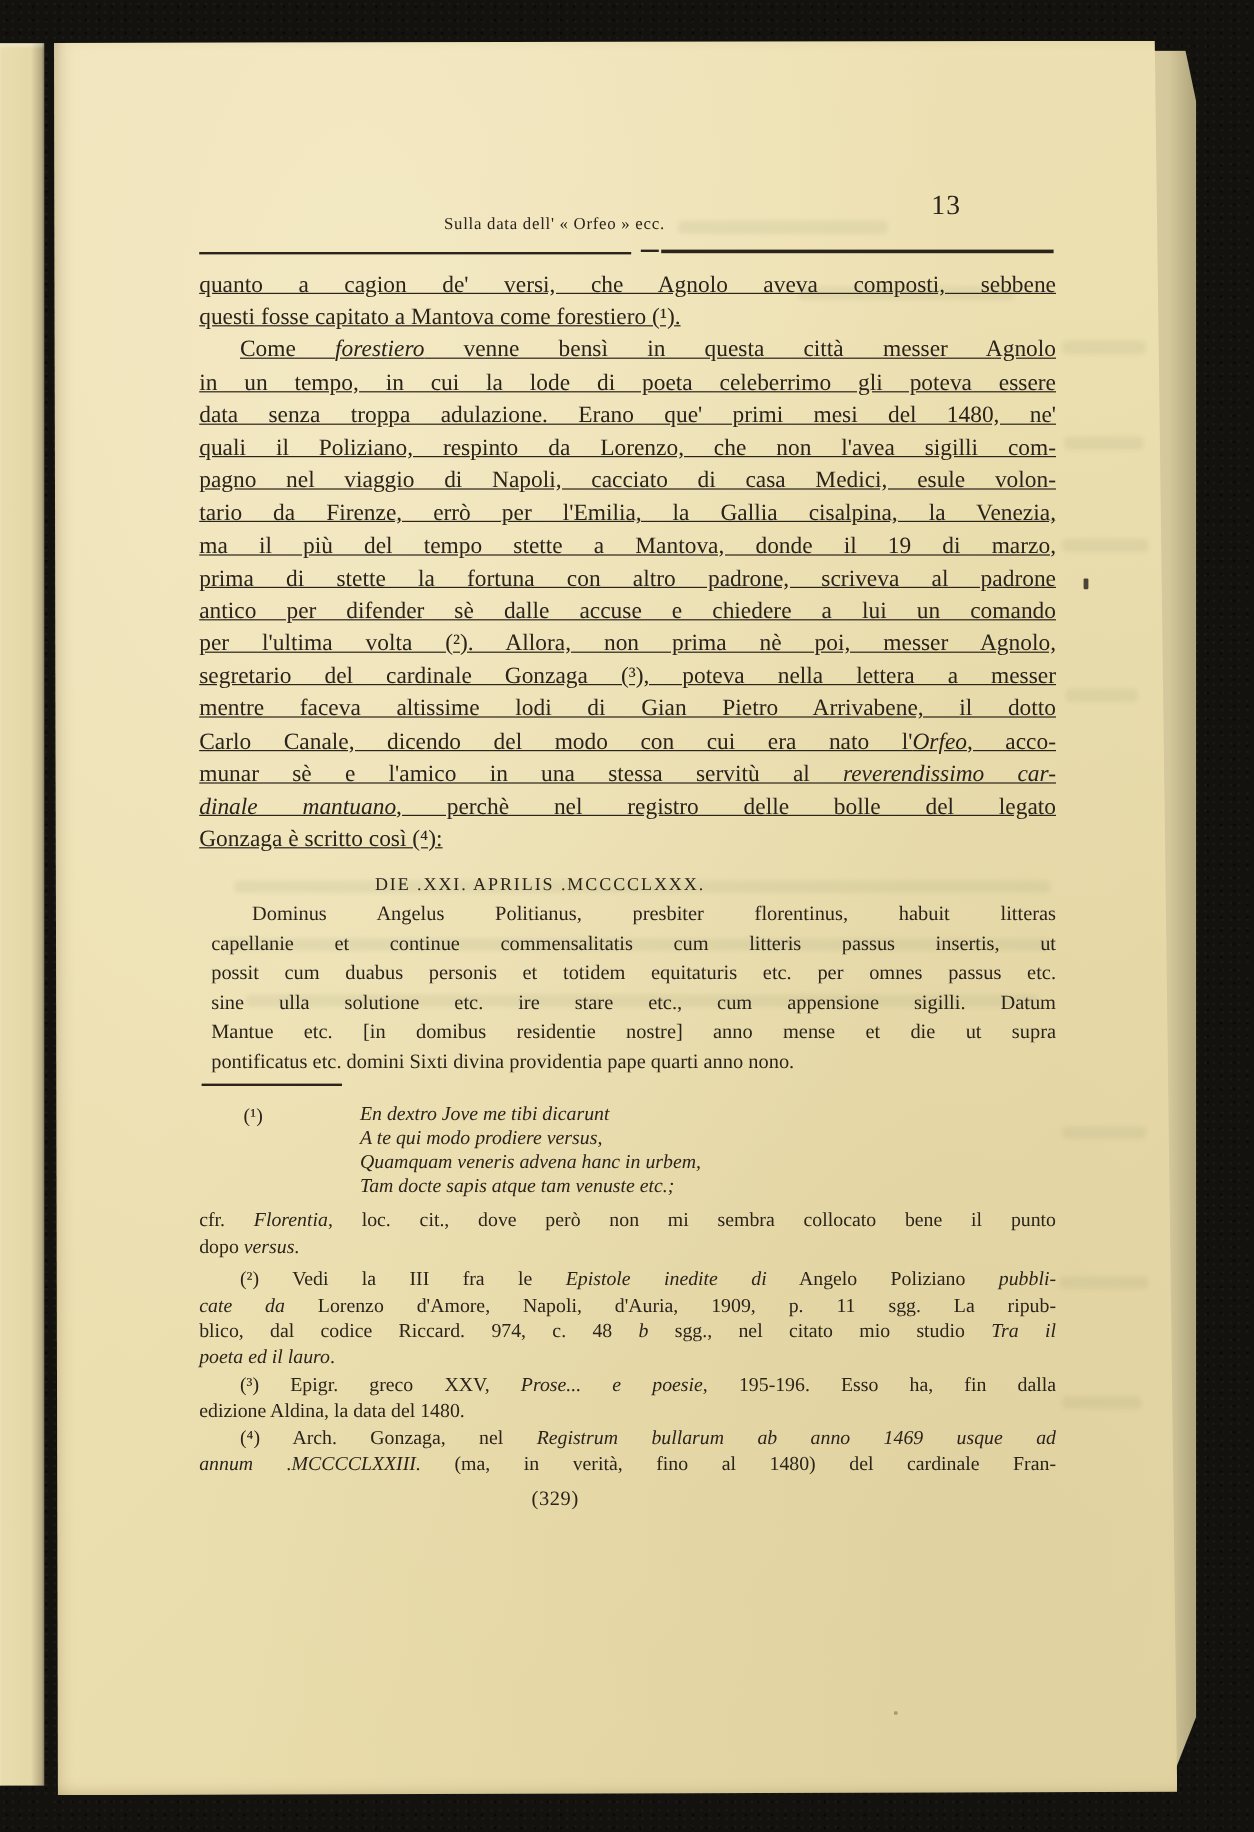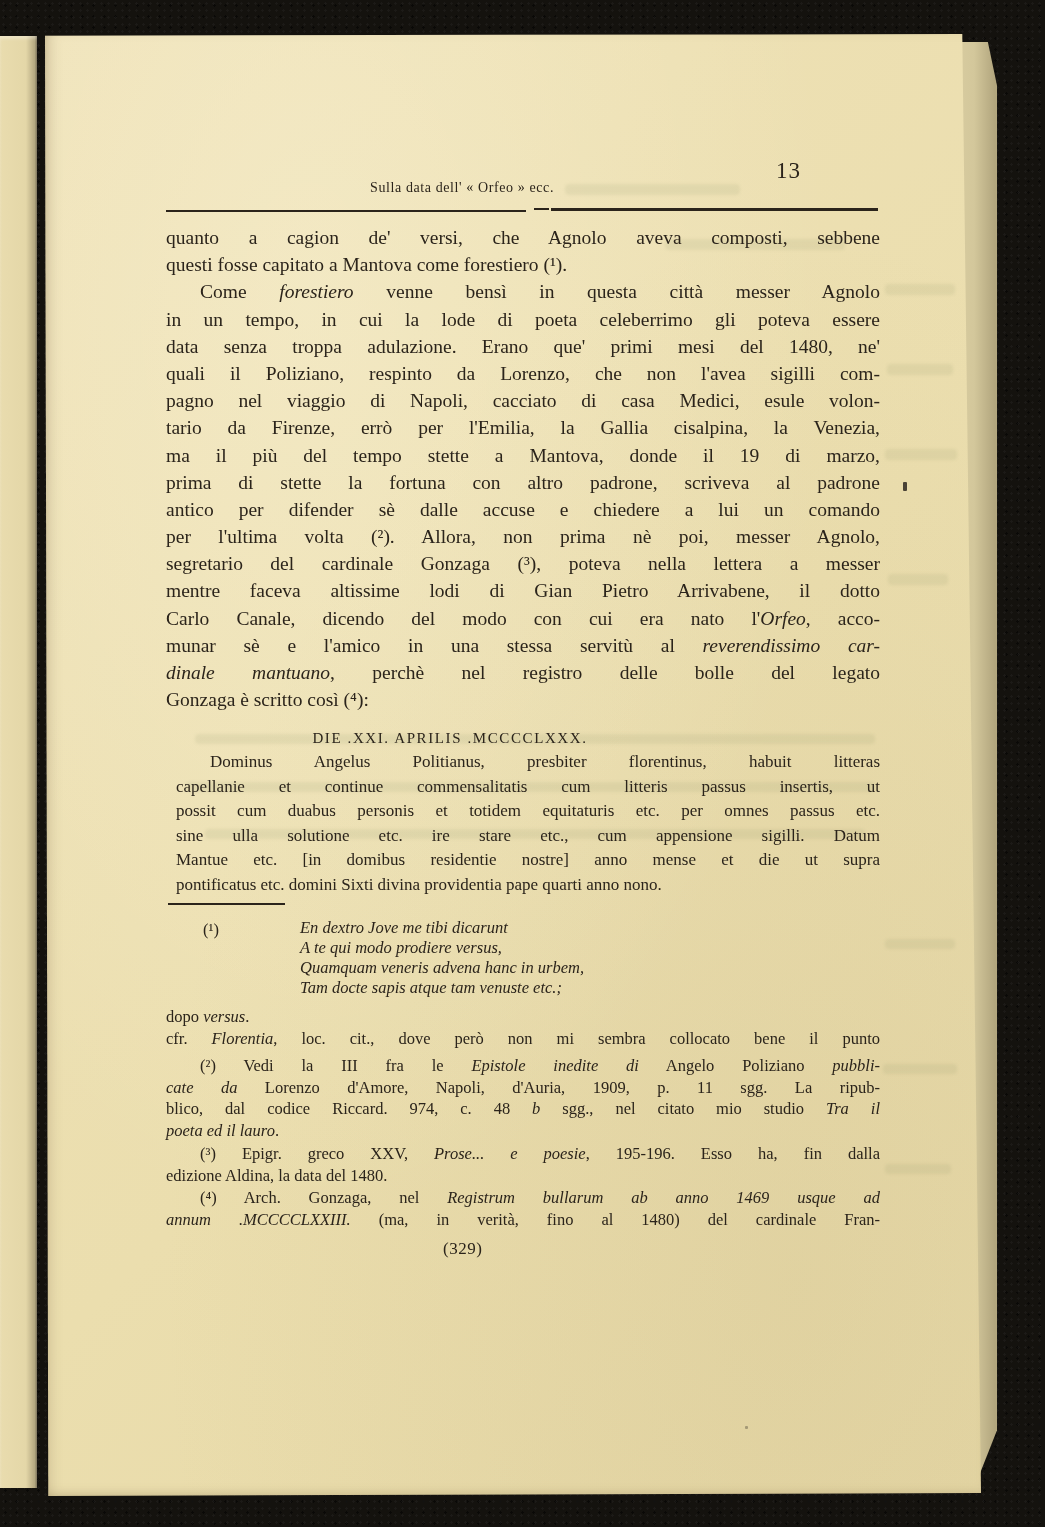--- a/index.html
+++ b/index.html
@@ -43,21 +43,21 @@
   .rule.r1{left:121px;top:176px;width:360px;}
   .rule.r2{left:489px;top:174px;width:15px;}
   .rule.r3{left:506px;top:174px;width:327px;height:3px;}
 
   .tl{white-space:normal;text-align:justify;text-align-last:justify;}
   .tl.end{text-align-last:left;}
   .tl.ind{text-indent:34px;}
   .tl em{font-style:italic;}
 
   .body-block{position:absolute;left:121px;top:190px;width:714px;font-size:19.5px;}
-  .body-block .tl{height:27.2px;line-height:27.2px;}
+  .body-block .tl{height:27.2px;line-height:27.2px;text-decoration:underline;}
 
   .latin-heading{position:absolute;left:160px;top:696px;width:490px;text-align:center;
     font-size:15px;letter-spacing:1.6px;}
   .latin-block{position:absolute;left:121px;top:716px;width:714px;font-size:17px;}
   .latin-block .tl{height:24.5px;line-height:24.5px;margin-left:10px;}
 
   .fn-sep{position:absolute;left:123px;top:869px;width:117px;height:2px;background:#2b241b;}
 
   .fn{font-size:16.5px;}
   .fn .tl{height:21.5px;line-height:21.5px;}
@@ -133,22 +133,22 @@
 
   <div class="fn-sep"></div>
   <div class="fn1-marker">(¹)</div>
   <div class="fn1-verse">
       <div class="tl">En dextro Jove me tibi dicarunt</div>
       <div class="tl">A te qui modo prodiere versus,</div>
       <div class="tl">Quamquam veneris advena hanc in urbem,</div>
       <div class="tl">Tam docte sapis atque tam venuste etc.;</div>
     </div>
   <div class="fn fn1-text">
+      <div class="tl">cfr. <em>Florentia</em>, loc. cit., dove però non mi sembra collocato bene il punto</div>
       <div class="tl end">dopo <em>versus</em>.</div>
-      <div class="tl">cfr. <em>Florentia</em>, loc. cit., dove però non mi sembra collocato bene il punto</div>
     </div>
   <div class="fn fn2-block">
       <div class="tl ind">(²) Vedi la III fra le <em>Epistole inedite di</em> Angelo Poliziano <em>pubbli-</em></div>
       <div class="tl"><em>cate da</em> Lorenzo d'Amore, Napoli, d'Auria, 1909, p. 11 sgg. La ripub-</div>
       <div class="tl">blico, dal codice Riccard. 974, c. 48 <em>b</em> sgg., nel citato mio studio <em>Tra il</em></div>
       <div class="tl end"><em>poeta ed il lauro</em>.</div>
     </div>
   <div class="fn fn3-block">
       <div class="tl ind">(³) Epigr. greco XXV, <em>Prose... e poesie</em>, 195-196. Esso ha, fin dalla</div>
       <div class="tl end">edizione Aldina, la data del 1480.</div>

